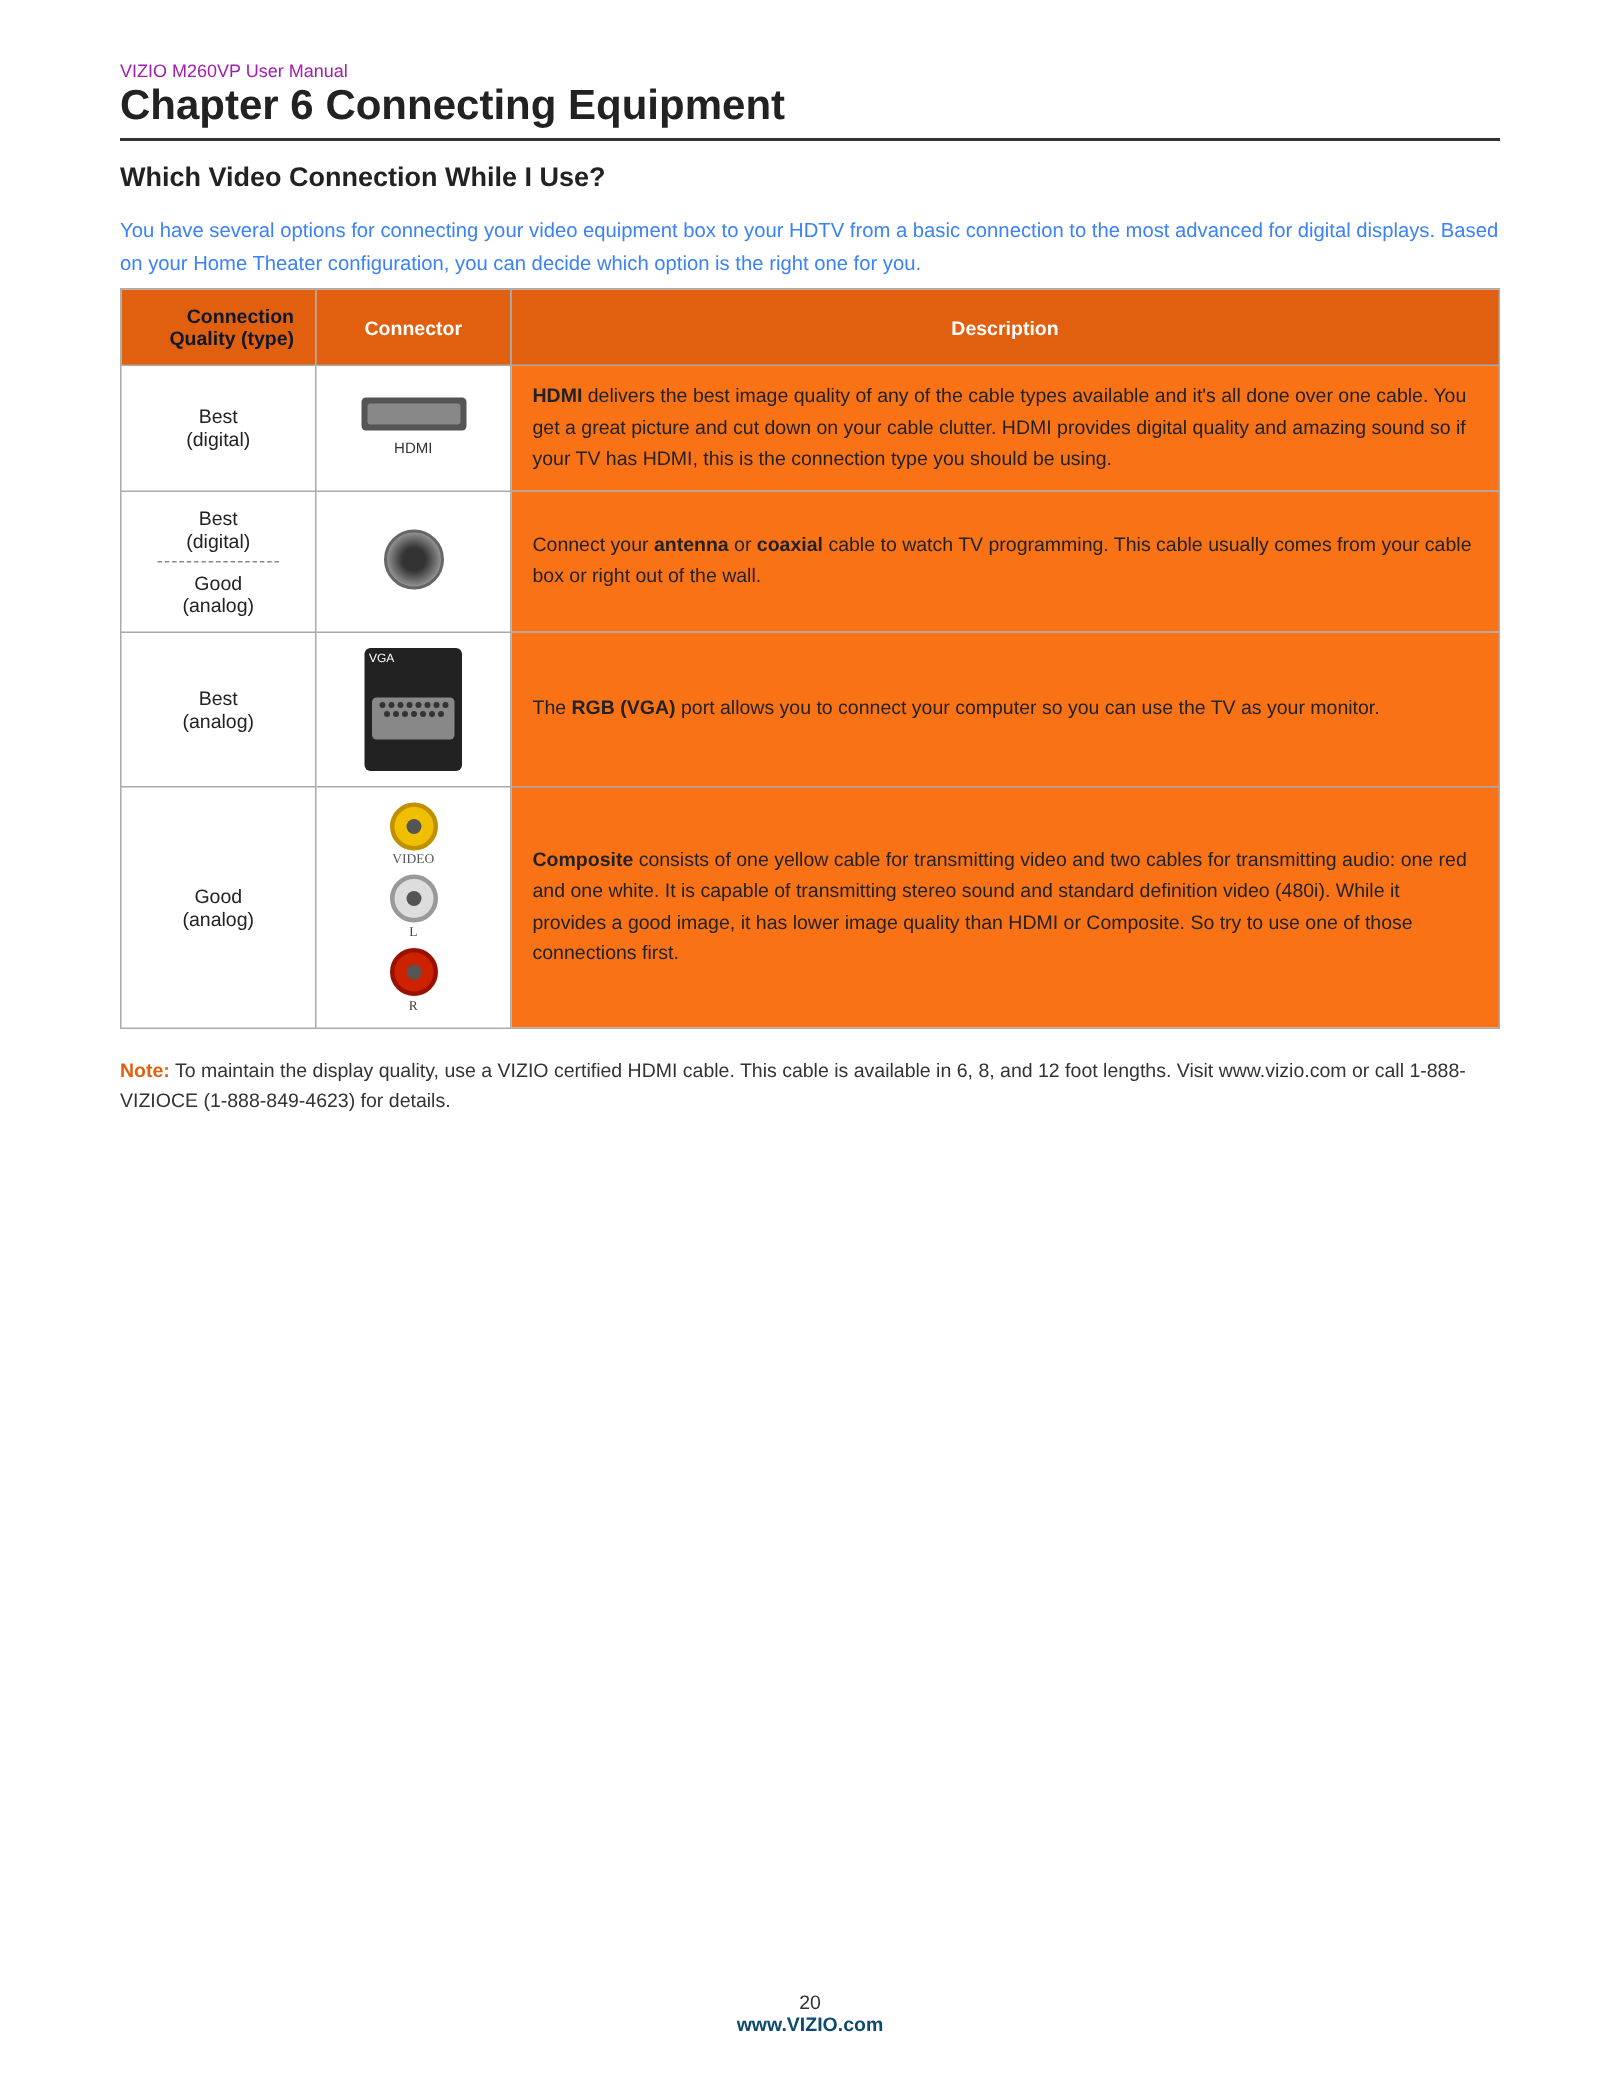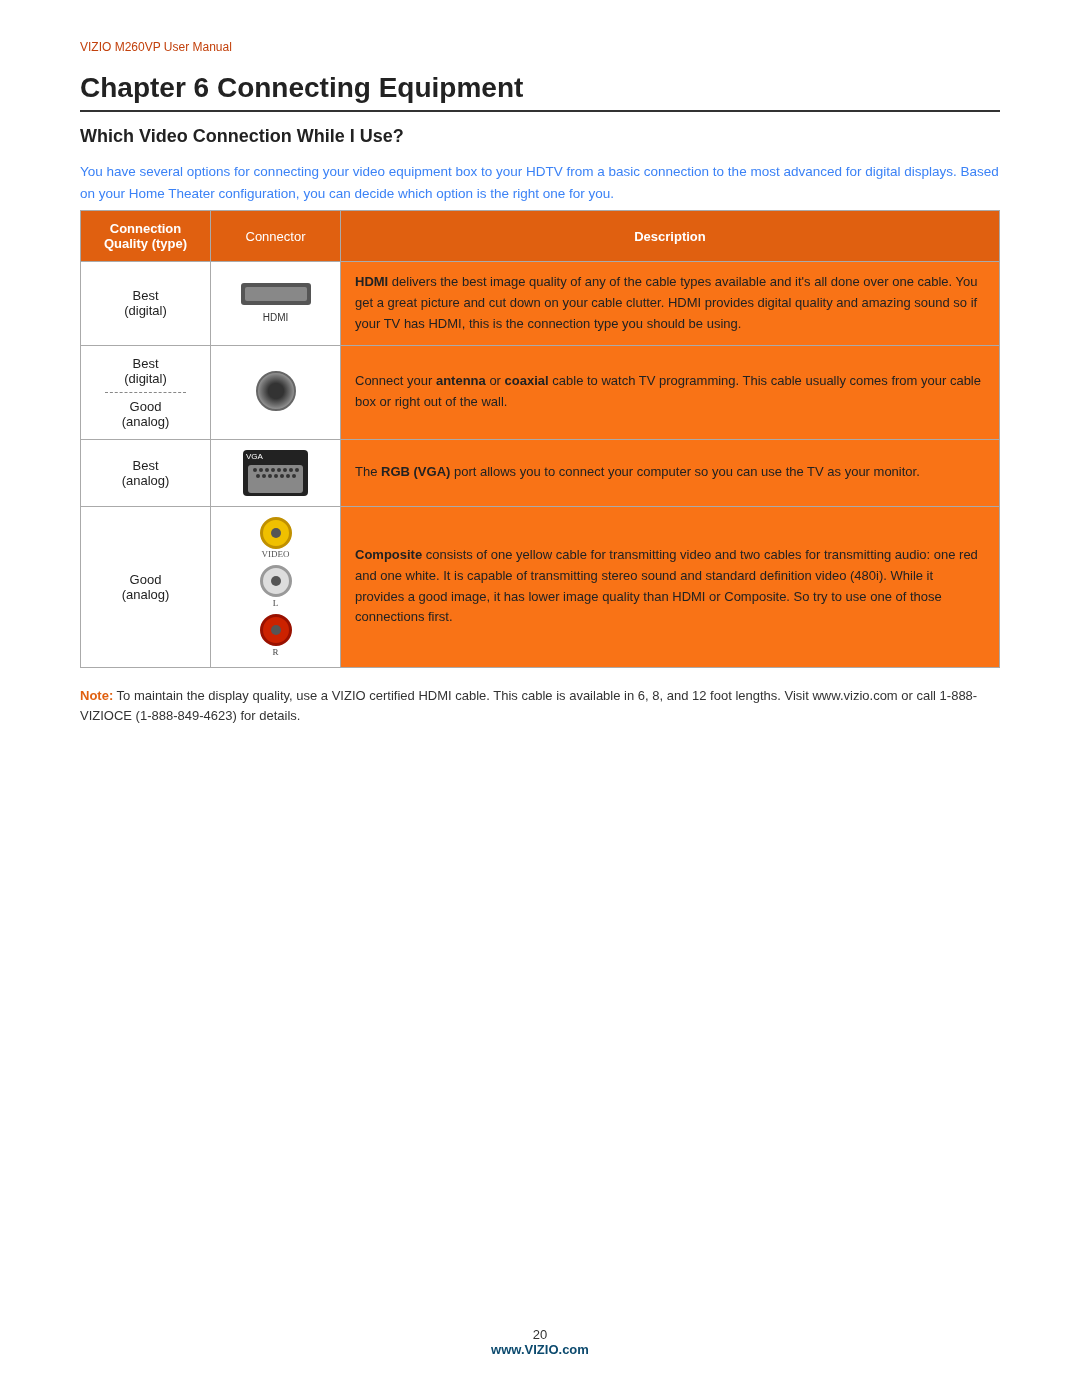--- a/index.html
+++ b/index.html
@@ -12,22 +12,21 @@
       min-height: 1397px;
       position: relative;
     }
 
     .page-wrapper {
       padding: 40px 80px 60px 80px;
     }
 
     .header-label {
       font-size: 12px;
-      color: #c2410c;
-      margin-bottom: 18px;
+      color: #a21caf;
     }
 
     .chapter-title {
       font-size: 28px;
       font-weight: bold;
       border-bottom: 2px solid #333;
       padding-bottom: 6px;
       margin-bottom: 14px;
     }
 
@@ -53,31 +52,31 @@
     }
 
     .conn-table th, .conn-table td {
       border: 1px solid #aaa;
       padding: 10px 14px;
       vertical-align: middle;
     }
 
     .th-connection {
       background-color: #e06010;
-      color: #ffffff;
-      font-weight: bold;
-      font-size: 13px;
-      text-align: center;
+      color: #0f172a;
+      font-weight: bold;
+      font-size: 13px;
+      text-align: right;
       width: 130px;
     }
 
     .th-connector {
       background-color: #e06010;
       color: #fff;
-      font-weight: normal;
+      font-weight: bold;
       font-size: 13px;
       text-align: center;
       width: 130px;
     }
 
     .th-description {
       background-color: #e06010;
       color: #fff;
       font-weight: bold;
       font-size: 13px;
@@ -143,21 +142,21 @@
       border-radius: 50%;
       background: radial-gradient(circle at 50% 50%, #333 30%, #777 60%, #aaa 80%, #ccc 100%);
       border: 2px solid #666;
     }
 
     
     .vga-connector-wrap {
       display: inline-block;
       background: #222;
       border-radius: 4px;
-      padding: 3px 5px;
+      padding: 21px 5px;
       position: relative;
     }
     .vga-label-overlay {
       font-size: 8px;
       color: #fff;
       position: absolute;
       top: 2px; left: 3px;
     }
     .vga-port {
       display: inline-block;

